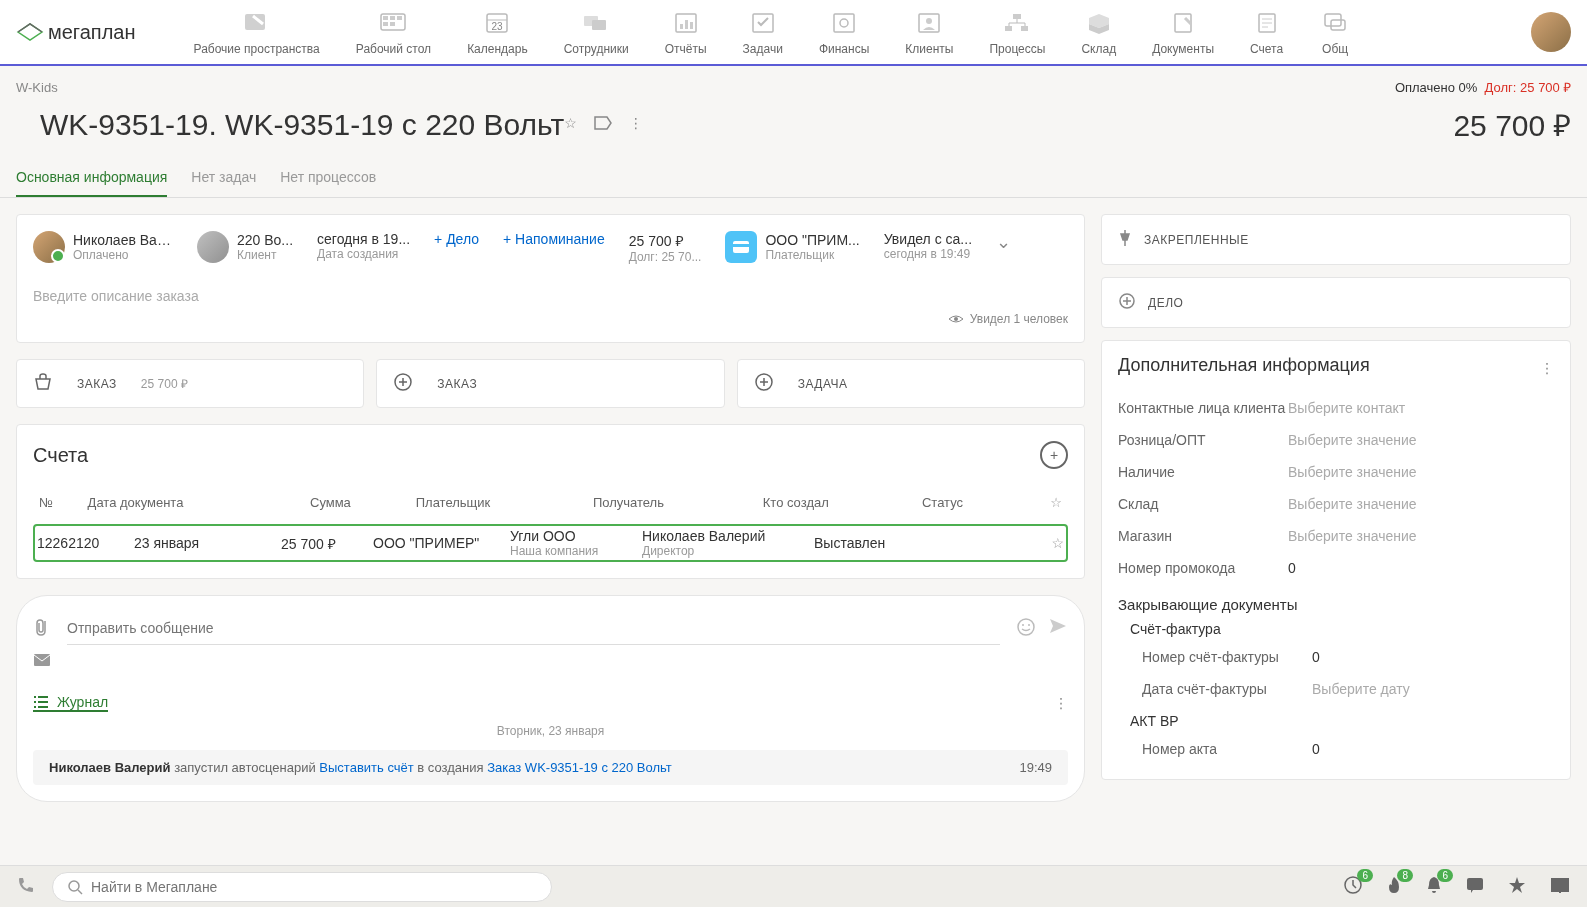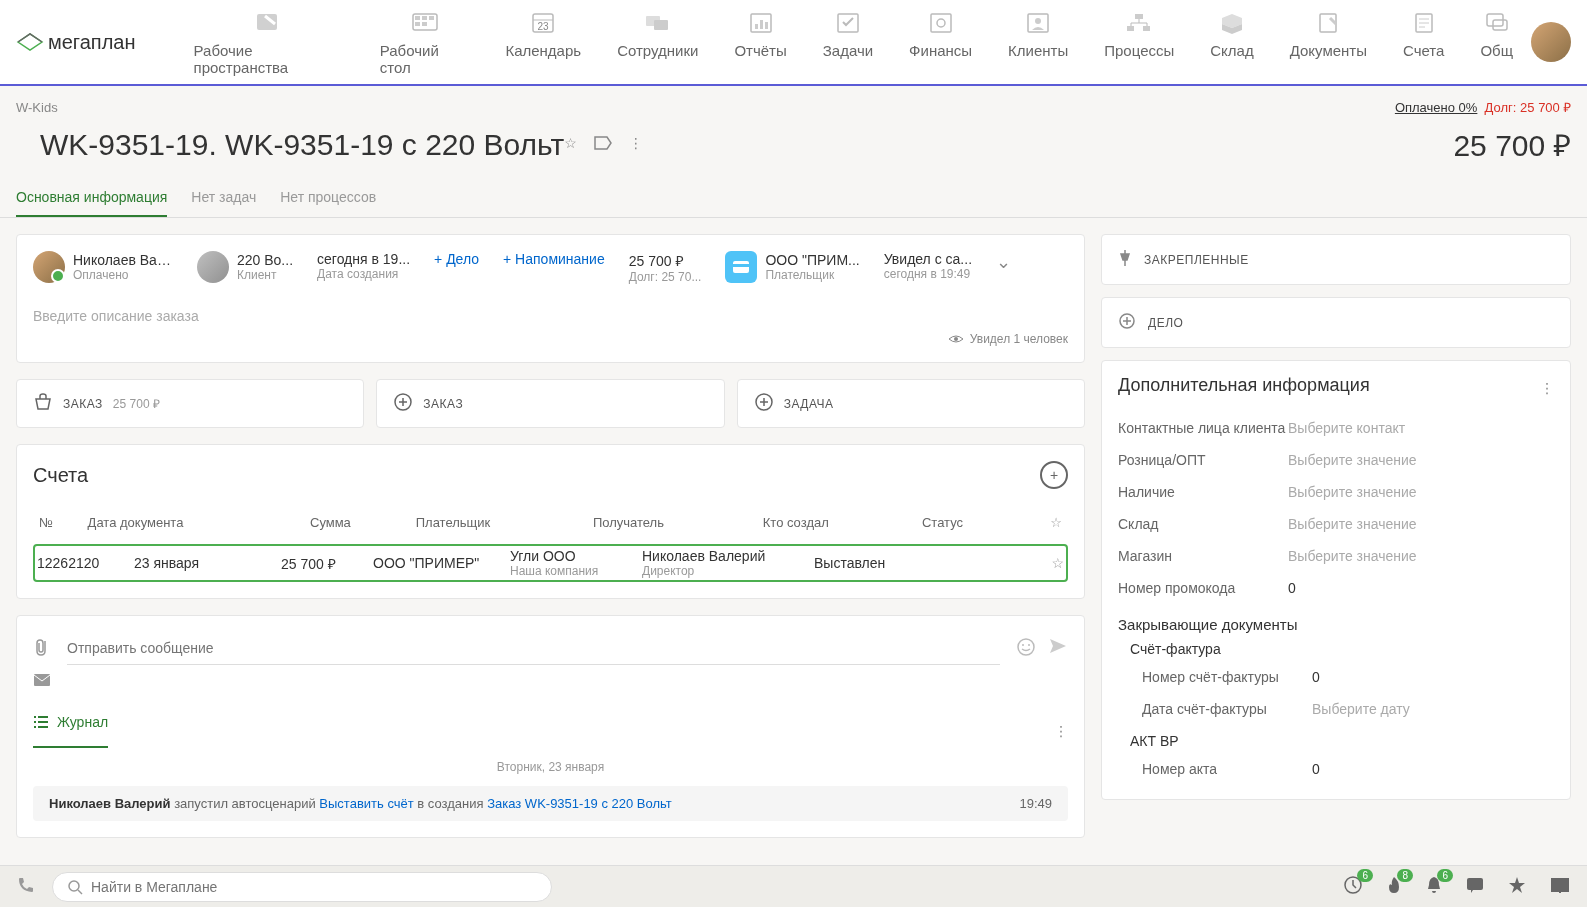--- a/index.html
+++ b/index.html
@@ -3,27 +3,27 @@
 <meta charset="utf-8">
 <style>
 * { margin: 0; padding: 0; box-sizing: border-box; }
 body { font-family: -apple-system, BlinkMacSystemFont, "Segoe UI", Arial, sans-serif; background: #f7f6f4; font-size: 14px; color: #333; }
 .topbar { background: #fff; display: flex; align-items: center; padding: 8px 16px; border-bottom: 2px solid #5b5bd6; }
 .logo { display: flex; align-items: center; gap: 4px; font-size: 20px; color: #333; margin-right: 40px; }
 .logo svg { width: 28px; height: 20px; }
 .nav-items { display: flex; gap: 0; flex: 1; }
 .nav-item { display: flex; flex-direction: column; align-items: center; gap: 6px; padding: 0 18px; cursor: pointer; }
 .nav-item .icon { width: 32px; height: 28px; display: flex; align-items: flex-end; justify-content: center; color: #bbb; }
-.nav-item .label { font-size: 15px; color: #666; }
+.nav-item .label { font-size: 12px; color: #666; }
 .avatar { width: 40px; height: 40px; border-radius: 50%; background: linear-gradient(135deg,#d4a574,#8b6f47); }
 .header { padding: 12px 16px 0; }
 .breadcrumb-row { display: flex; justify-content: space-between; align-items: center; margin-bottom: 8px; }
 .breadcrumb { color: #888; font-size: 13px; }
 .header-status { font-size: 13px; }
-.header-status .paid { color: #333; text-decoration: underline; }
+.header-status .paid { color: #333; }
 .header-status .debt { color: #d93025; }
 .title-row { display: flex; justify-content: space-between; align-items: center; margin-bottom: 16px; }
 .title-left { display: flex; align-items: center; gap: 0; margin-left: 24px; }
 .page-title { font-size: 30px; font-weight: 400; }
 .title-actions { display: flex; gap: 16px; color: #888; }
 .title-actions > * { cursor: pointer; }
 .total-amount { font-size: 30px; font-weight: 400; }
 .tabs { display: flex; gap: 24px; border-bottom: 1px solid #ddd; padding: 0 16px; }
 .tab { padding: 8px 0 10px; color: #999; cursor: pointer; border-bottom: 2px solid transparent; }
 .tab.active { color: #2E7D32; border-bottom-color: #2E7D32; }
@@ -39,40 +39,40 @@
 .info-block .ava.cli { background: linear-gradient(135deg,#c0c0c0,#909090); }
 .info-block .texts { display: flex; flex-direction: column; }
 .info-block .t1 { font-size: 14px; color: #333; white-space: nowrap; overflow: hidden; text-overflow: ellipsis; max-width: 100px; }
 .info-block .t2 { font-size: 12px; color: #999; }
 .add-link { color: #0066cc; cursor: pointer; font-size: 14px; }
 .payer-icon { width:32px; height:32px; border-radius:6px; background:#4fc3f7; color:#fff; display:flex; align-items:center; justify-content:center; }
 .desc-input { width: 100%; border: none; outline: none; font-size: 14px; color: #333; padding: 8px 0; }
 .desc-input::placeholder { color: #aaa; }
 .seen { text-align: right; color: #888; font-size: 12px; display: flex; justify-content: flex-end; align-items: center; gap: 6px; }
 .three-cols { display: grid; grid-template-columns: 1fr 1fr 1fr; gap: 12px; }
-.action-card { display: flex; align-items: center; gap: 10px; padding: 12px 16px; background: #fff; border: 1px solid #e5e5e5; border-radius: 4px; cursor: pointer; }
+.action-card { display: flex; align-items: center; gap: 24px; padding: 12px 16px; background: #fff; border: 1px solid #e5e5e5; border-radius: 4px; cursor: pointer; }
 .action-card .ico { color: #666; }
 .action-card .lbl { text-transform: uppercase; font-size: 12px; letter-spacing: 0.5px; color: #555; }
 .action-card .price { color: #999; font-size: 12px; }
 .invoices-card { padding: 16px; }
 .inv-head { display: flex; justify-content: space-between; align-items: center; margin-bottom: 16px; }
 .inv-title { font-size: 20px; }
 .inv-add { width: 28px; height: 28px; border: 2px solid #666; border-radius: 50%; display: flex; align-items: center; justify-content: center; cursor: pointer; color: #666; }
 .inv-table { width: 100%; }
 .inv-table th { text-align: left; font-weight: 400; color: #666; font-size: 13px; padding: 8px 4px; }
 .inv-sub { font-size: 12px; color: #999; }
 .star-icon { color: #999; cursor: pointer; }
-.msg-card { padding: 16px; }
+.msg-card { padding: 16px; border-radius: 31px; }
 .msg-input-row { display: flex; align-items: center; gap: 16px; margin-bottom: 8px; }
 .attach { color: #999; cursor: pointer; }
 .msg-input { flex: 1; border: none; border-bottom: 1px solid #ddd; outline: none; padding: 8px 0; font-size: 14px; }
 .msg-actions { display: flex; gap: 12px; color: #bbb; }
 .msg-actions > * { cursor: pointer; }
 .journal-head { display: flex; justify-content: space-between; align-items: center; margin-top: 24px; margin-bottom: 8px; }
-.journal-title { color: #2E7D32; display: flex; align-items: center; gap: 8px; border-bottom: 2px solid #2E7D32; padding-bottom: 16px; }
+.journal-title { color: #2E7D32; display: flex; align-items: center; gap: 8px; border-bottom: 2px solid #2E7D32; padding-bottom: 0; }
 .journal-date { text-align: center; color: #999; font-size: 12px; margin: 12px 0; }
 .journal-entry { background: #f5f5f5; border-radius: 4px; padding: 10px 16px; display: flex; justify-content: space-between; font-size: 13px; color: #666; }
 .journal-entry b { color: #333; font-weight: 600; }
 .journal-entry .lnk { color: #0066cc; }
 .side-col { display: flex; flex-direction: column; gap: 12px; }
 .side-card { background: #fff; border: 1px solid #e5e5e5; border-radius: 4px; padding: 14px 16px; }
 .side-row { display: flex; align-items: center; gap: 12px; color: #555; text-transform: uppercase; font-size: 12px; letter-spacing: 0.5px; }
 .side-row .ico { color: #888; }
 .side-head { display: flex; justify-content: space-between; align-items: flex-end; margin-bottom: 16px; }
 .side-title { font-size: 18px; font-weight: 400; }

